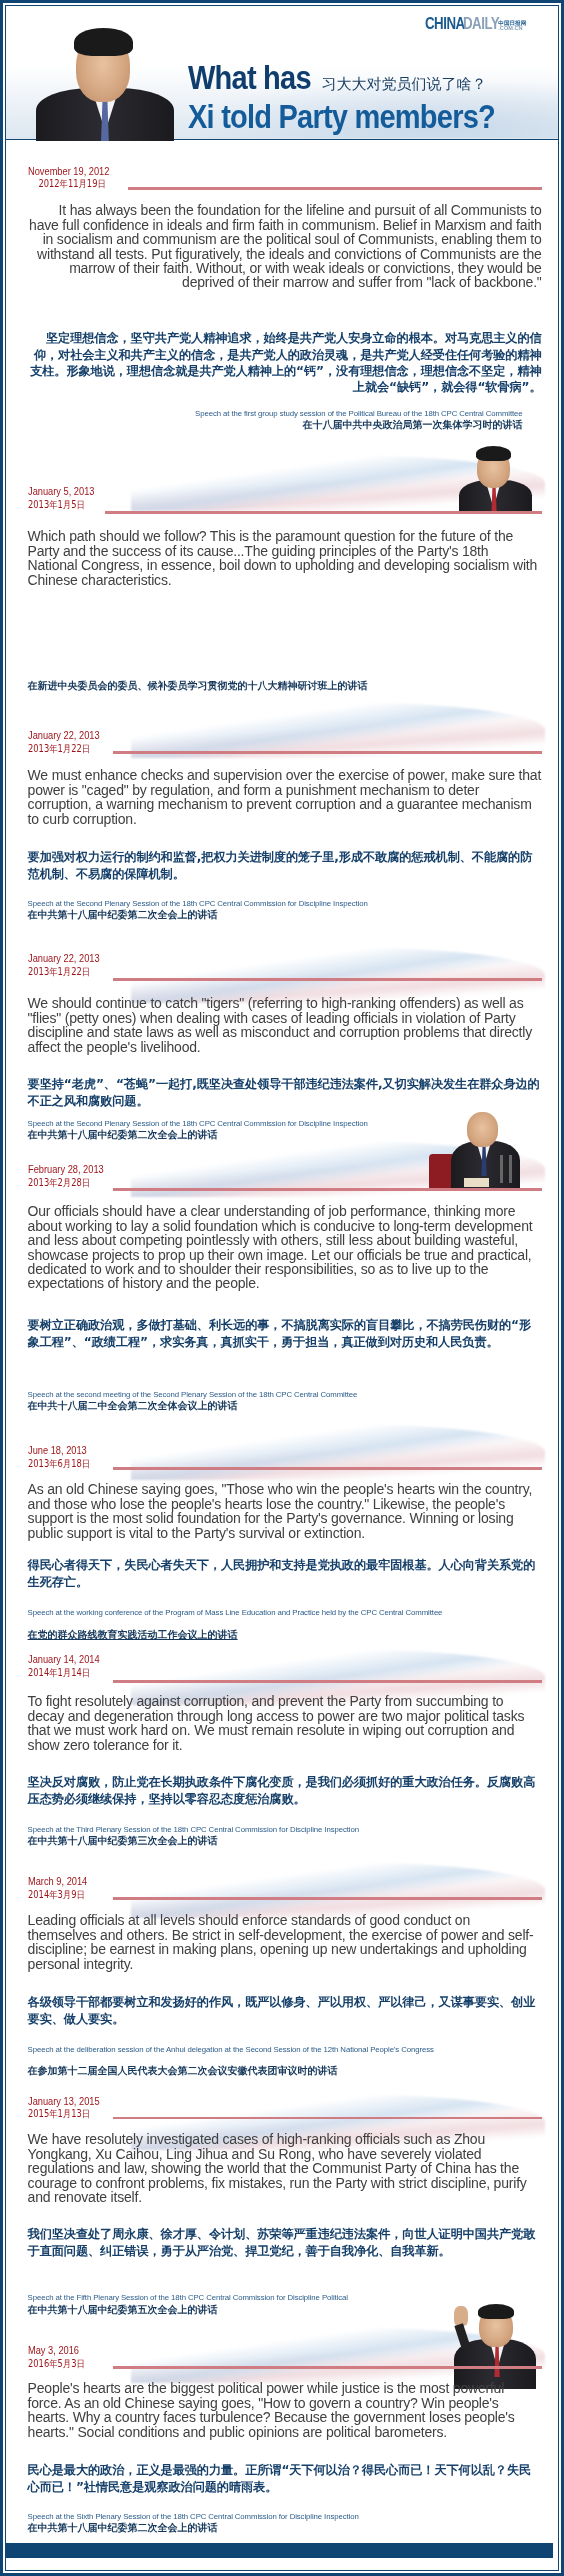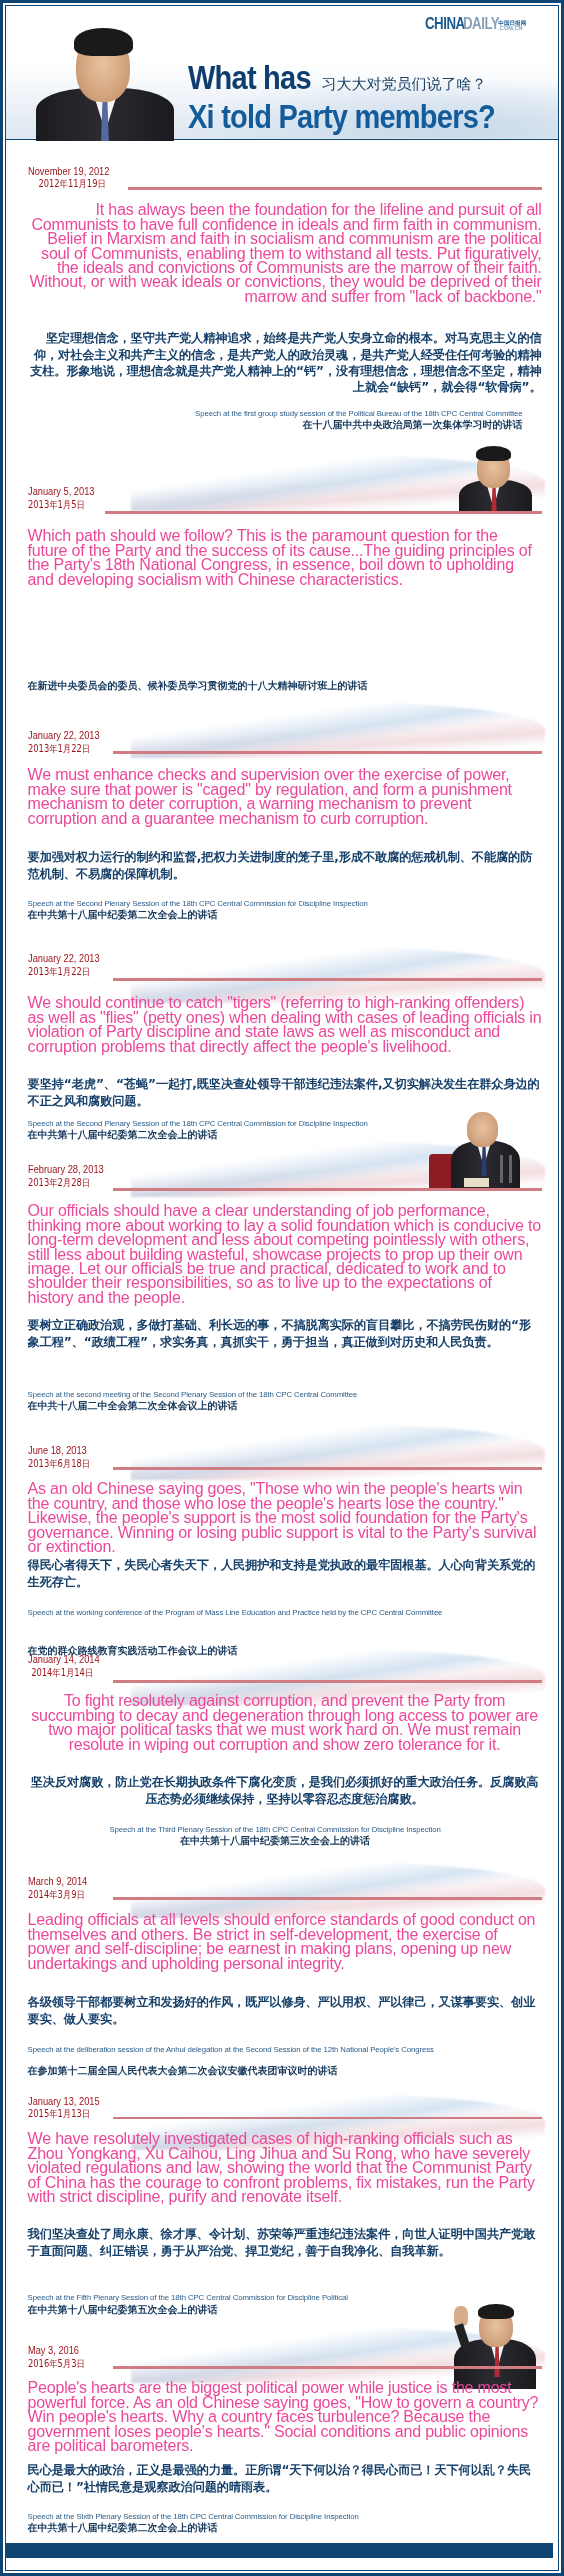--- a/index.html
+++ b/index.html
@@ -120,21 +120,21 @@
       color: #9d1016; font-size: 10.3px; line-height: 12.5px;
       font-family: "Liberation Sans", sans-serif;
       transform: scaleX(0.9); transform-origin: left center; white-space: nowrap;
     }
     .date-cn { font-family: "DejaVu Sans", sans-serif; font-size: 9.7px; transform: scaleX(0.86); }
     .date-rule {
       position: absolute; height: 2.5px; background: #cf7c82; right: 16.3px;
     }
     .body-en {
       position: absolute; left: 21.3px; width: 514px;
-      color: #ec4899; font-size: 16px; line-height: 14.4px;
+      color: #404040; font-size: 14px; line-height: 14.4px;
       font-family: "Liberation Sans", sans-serif;
       letter-spacing: -0.2px;
     }
     .body-cn {
       position: absolute; left: 21.3px; width: 514px;
       color: #16406a; font-size: 12.2px; line-height: 16.3px;
       font-family: "DejaVu Sans", sans-serif; font-weight: bold;
       letter-spacing: -0.1px;
     }
     .src-en {
@@ -272,24 +272,24 @@
   <div class="section" style="top:1411px; height:251px;">
     <div class="sec-swoosh" style="top:6.3px;"></div>
     <div class="date-block" style="top:28px;">
       <div class="date-en">June 18, 2013</div>
       <div class="date-cn">2013年6月18日</div>
     </div>
     <div class="date-rule" style="left:107px; top:50px;"></div>
     <div class="body-en" style="top:65px;">As an old Chinese saying goes, "Those who win the people's hearts win the country, and those who lose the people's hearts lose the country." Likewise, the people's support is the most solid foundation for the Party's governance. Winning or losing public support is vital to the Party's survival or extinction.</div>
     <div class="body-cn" style="top:140px;">得民心者得天下，失民心者失天下，人民拥护和支持是党执政的最牢固根基。人心向背关系党的生死存亡。</div>
     <div class="src-en" style="top:191px;">Speech at the working conference of the Program of Mass Line Education and Practice held by the CPC Central Committee</div>
-    <div class="src-cn" style="top:229px;">在党的群众路线教育实践活动工作会议上的讲话</div>
-  </div>
-
-  <div class="section" style="top:1643px; height:207px;text-align:center;">
+    <div class="src-cn" style="top:213px;text-decoration:underline;">在党的群众路线教育实践活动工作会议上的讲话</div>
+  </div>
+
+  <div class="section" style="top:1643px; height:207px;">
     <div class="sec-swoosh" style="top:0px;"></div>
     <div class="date-block" style="top:5px;">
       <div class="date-en">January 14, 2014</div>
       <div class="date-cn">2014年1月14日</div>
     </div>
     <div class="date-rule" style="left:107px; top:31px;"></div>
     <div class="body-en" style="top:45px;">To fight resolutely against corruption, and prevent the Party from succumbing to decay and degeneration through long access to power are two major political tasks that we must work hard on. We must remain resolute in wiping out corruption and show zero tolerance for it.</div>
     <div class="body-cn" style="top:125px;">坚决反对腐败，防止党在长期执政条件下腐化变质，是我们必须抓好的重大政治任务。反腐败高压态势必须继续保持，坚持以零容忍态度惩治腐败。</div>
     <div class="src-en" style="top:176px;">Speech at the Third Plenary Session of the 18th CPC Central Commission for Discipline Inspection</div>
     <div class="src-cn" style="top:187px;">在中共第十八届中纪委第三次全会上的讲话</div>

